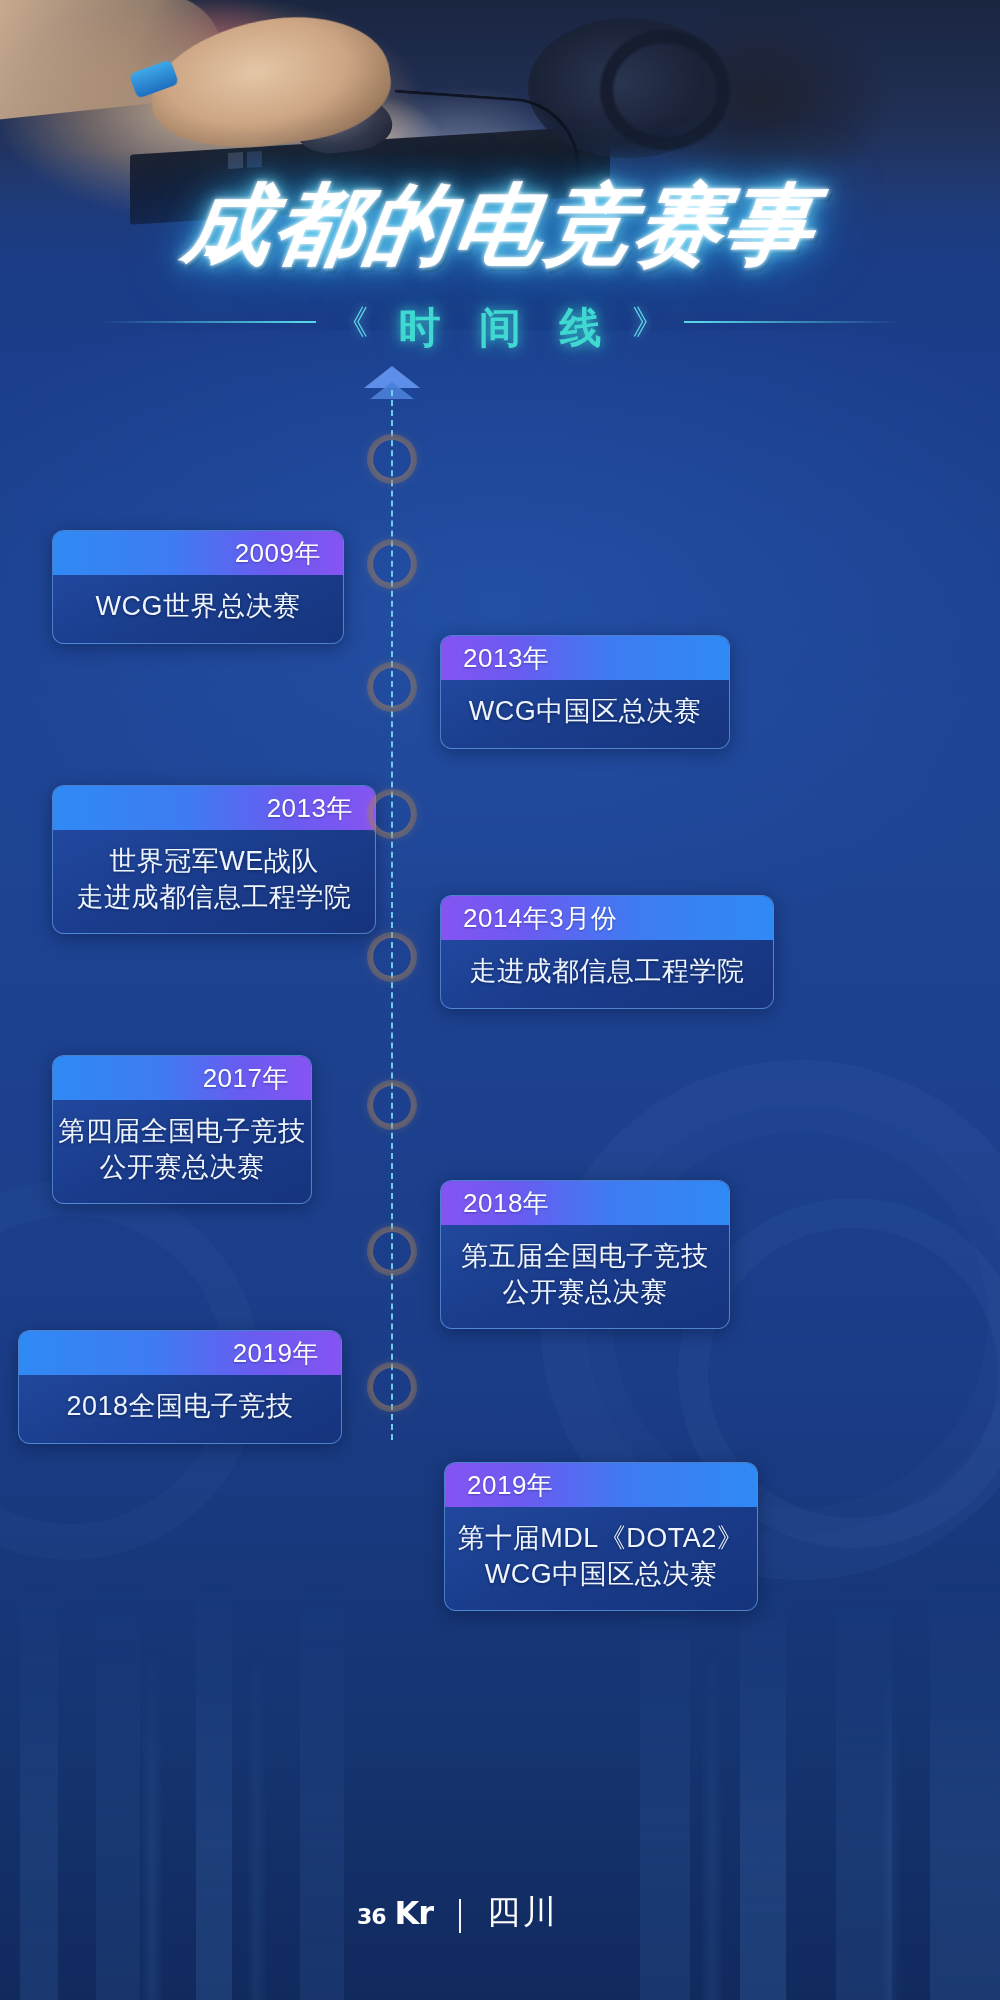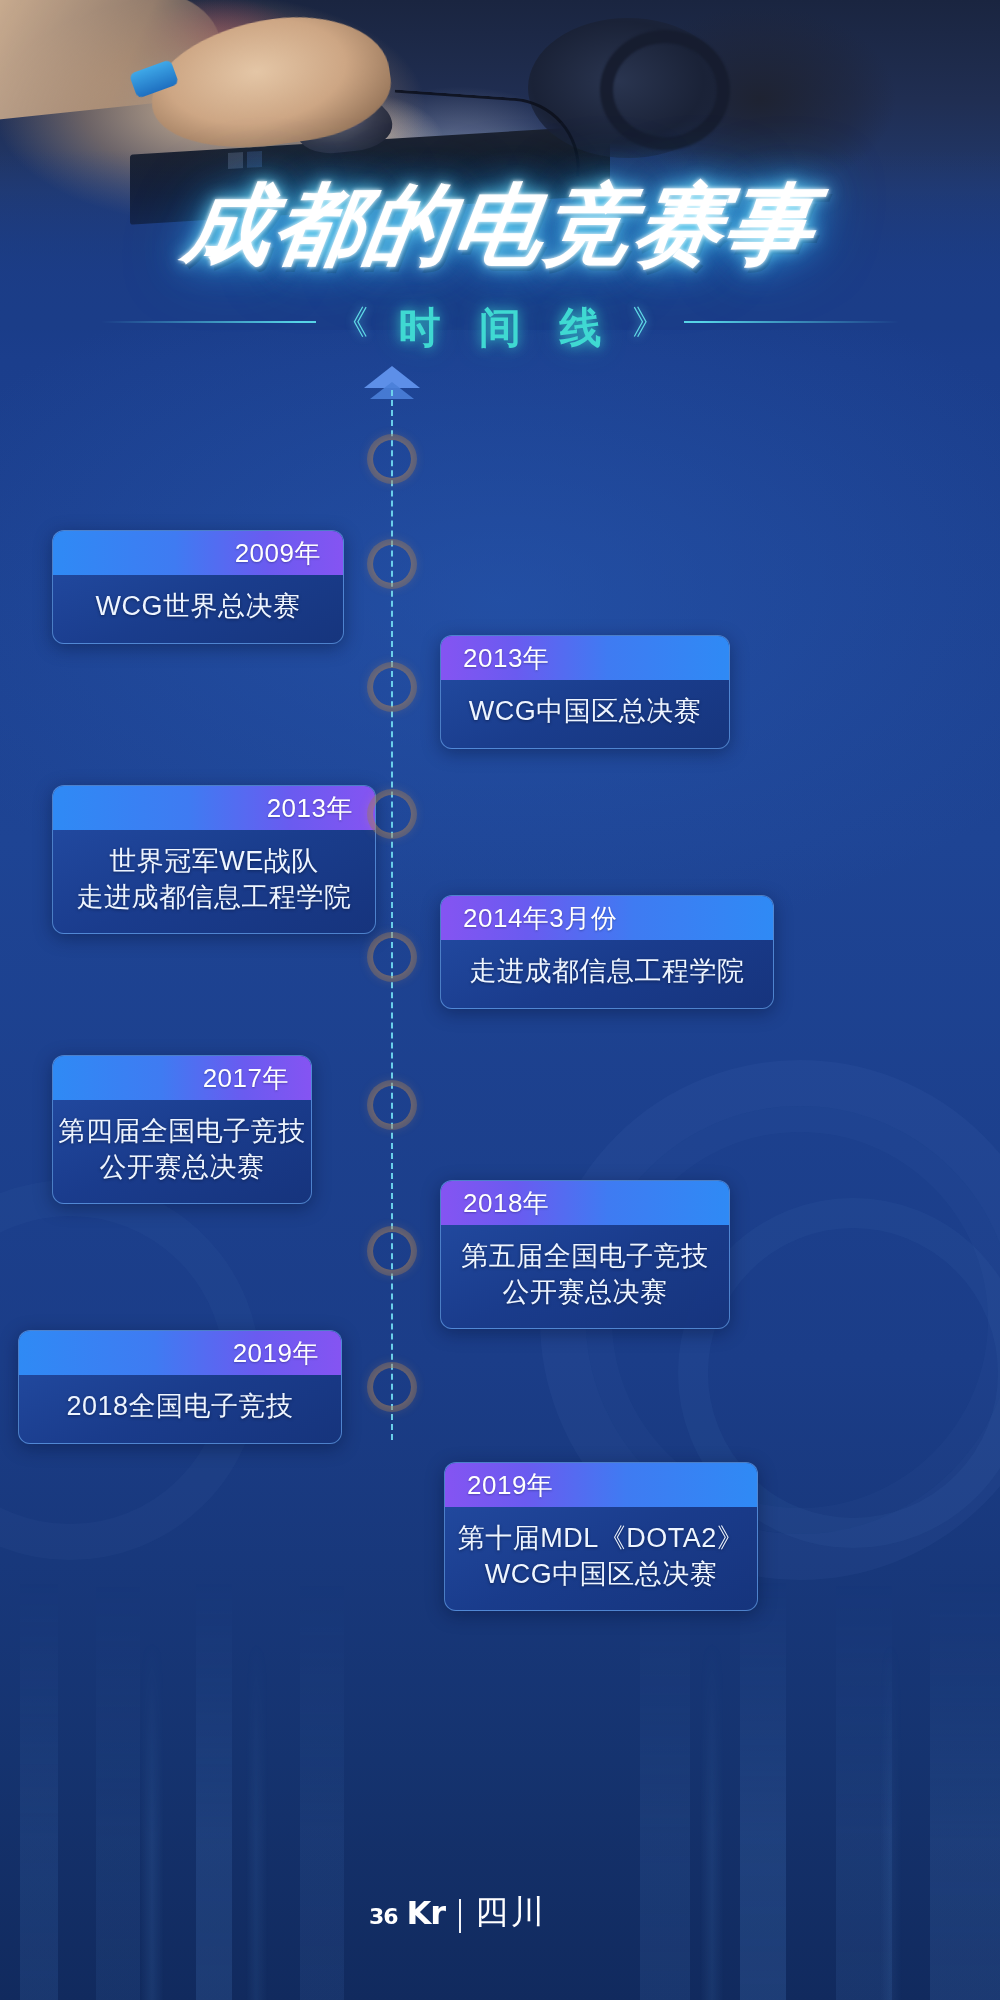--- a/index.html
+++ b/index.html
@@ -248,21 +248,21 @@
   }
   .card-line{
     font-size:27px; color:#eef5ff; line-height:1.32; letter-spacing:.5px;
     white-space:nowrap;
     text-shadow:0 1px 3px rgba(2,14,44,.5);
   }
 
   
   .footer{
     position:absolute; left:0; top:1890px; width:916px;
-    display:flex; align-items:center; justify-content:center; gap:0;
+    display:flex; align-items:center; justify-content:center; gap:12px;
   }
   .logo-36kr{
     display:flex; align-items:baseline;
     font-family:"DejaVu Sans","Liberation Sans",sans-serif;
     font-weight:bold; color:#ffffff;
   }
   .logo-36{ font-size:22px; letter-spacing:-1px; }
   .logo-kr{ font-size:32px; letter-spacing:-1px; margin-left:9px; }
   .logo-div{
     width:2px; height:34px; background:#ffffff; margin:0 14px; opacity:.95;

